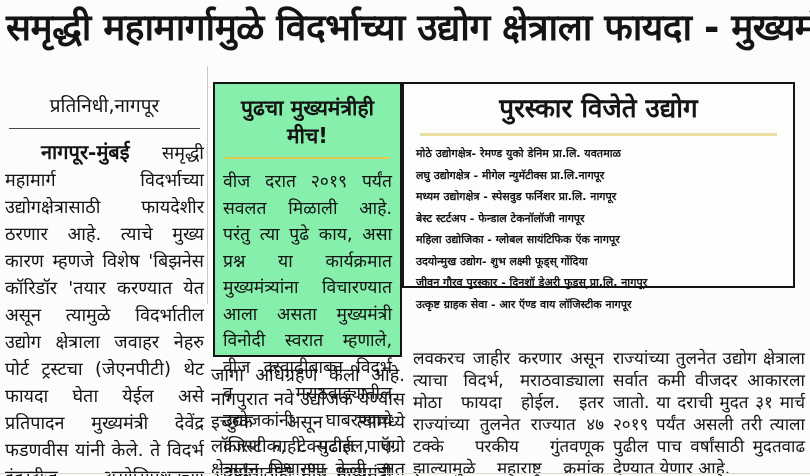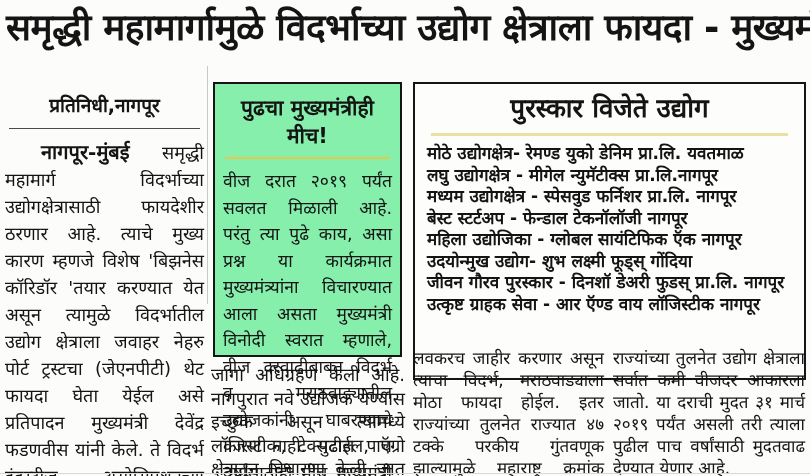--- a/index.html
+++ b/index.html
@@ -12,21 +12,21 @@
     overflow:hidden;
   }
   .headline{
     position:absolute;left:6px;top:0px;width:800px;
     font-size:37px;font-weight:bold;line-height:56px;
     white-space:nowrap;letter-spacing:-0.5px;
   }
   
   .col1{position:absolute;left:5px;top:86px;width:199px;}
   .byline{
-    text-align:center;font-weight:bold;font-size:19px;
+    text-align:center;font-weight:normal;font-size:19px;
     margin:6px 4px 0 4px;padding-bottom:10px;
     border-bottom:1.5px solid #4a4a4a;
   }
   .col1 .bodytext{margin-top:10px;font-size:18px;line-height:27px;text-align:justify;}
   .col1 .bodytext p{margin:0;}
   .lead{font-weight:bold;font-size:20px;margin-left:36px;}
   .col-sep{position:absolute;left:207px;top:66px;width:1px;height:238px;background:#c9c9c6;}
   
   .mich-box{
     position:absolute;left:213px;top:82px;width:189px;height:275px;
@@ -37,30 +37,30 @@
     font-size:21px;font-weight:bold;text-align:center;
     padding:4px 0 8px 0;border-bottom:2.5px solid #e3c94f;margin:0 2px;
   }
   .mich-body{margin-top:9px;font-size:17.5px;line-height:26.5px;text-align:justify;}
   .col2-cont{
     position:absolute;left:211px;top:363px;width:194px;
     font-size:18px;line-height:23.5px;text-align:justify;
   }
   
   .awards-box{
-    position:absolute;left:413px;top:82px;width:393px;height:298px;
+    position:absolute;left:402px;top:82px;width:393px;height:206px;
     border:2.5px solid #151515;background:#fdfdfb;
     box-sizing:border-box;padding:3px 12px 16px 12px;
   }
   .awards-title{
     font-size:26px;font-weight:bold;text-align:center;
     padding:2px 0 8px 0;border-bottom:3px solid #eae0a4;margin:0 4px;
   }
   .awards-list{margin-top:7px;}
-  .award-item{font-size:17px;font-weight:bold;line-height:21.5px;}
+  .award-item{font-size:11px;font-weight:bold;line-height:21.5px;}
   
   .bottom-col{position:absolute;top:347px;font-size:17px;line-height:22px;text-align:justify;}
   .bottom-col.c3{left:413px;width:191px;}
   .bottom-col.c4{left:613px;width:192px;}
   .scan-line{position:absolute;left:0;bottom:2px;width:810px;height:1px;background:#d8d8d4;}
 </style>
 </head>
 <body>
 
 <div class="page">

